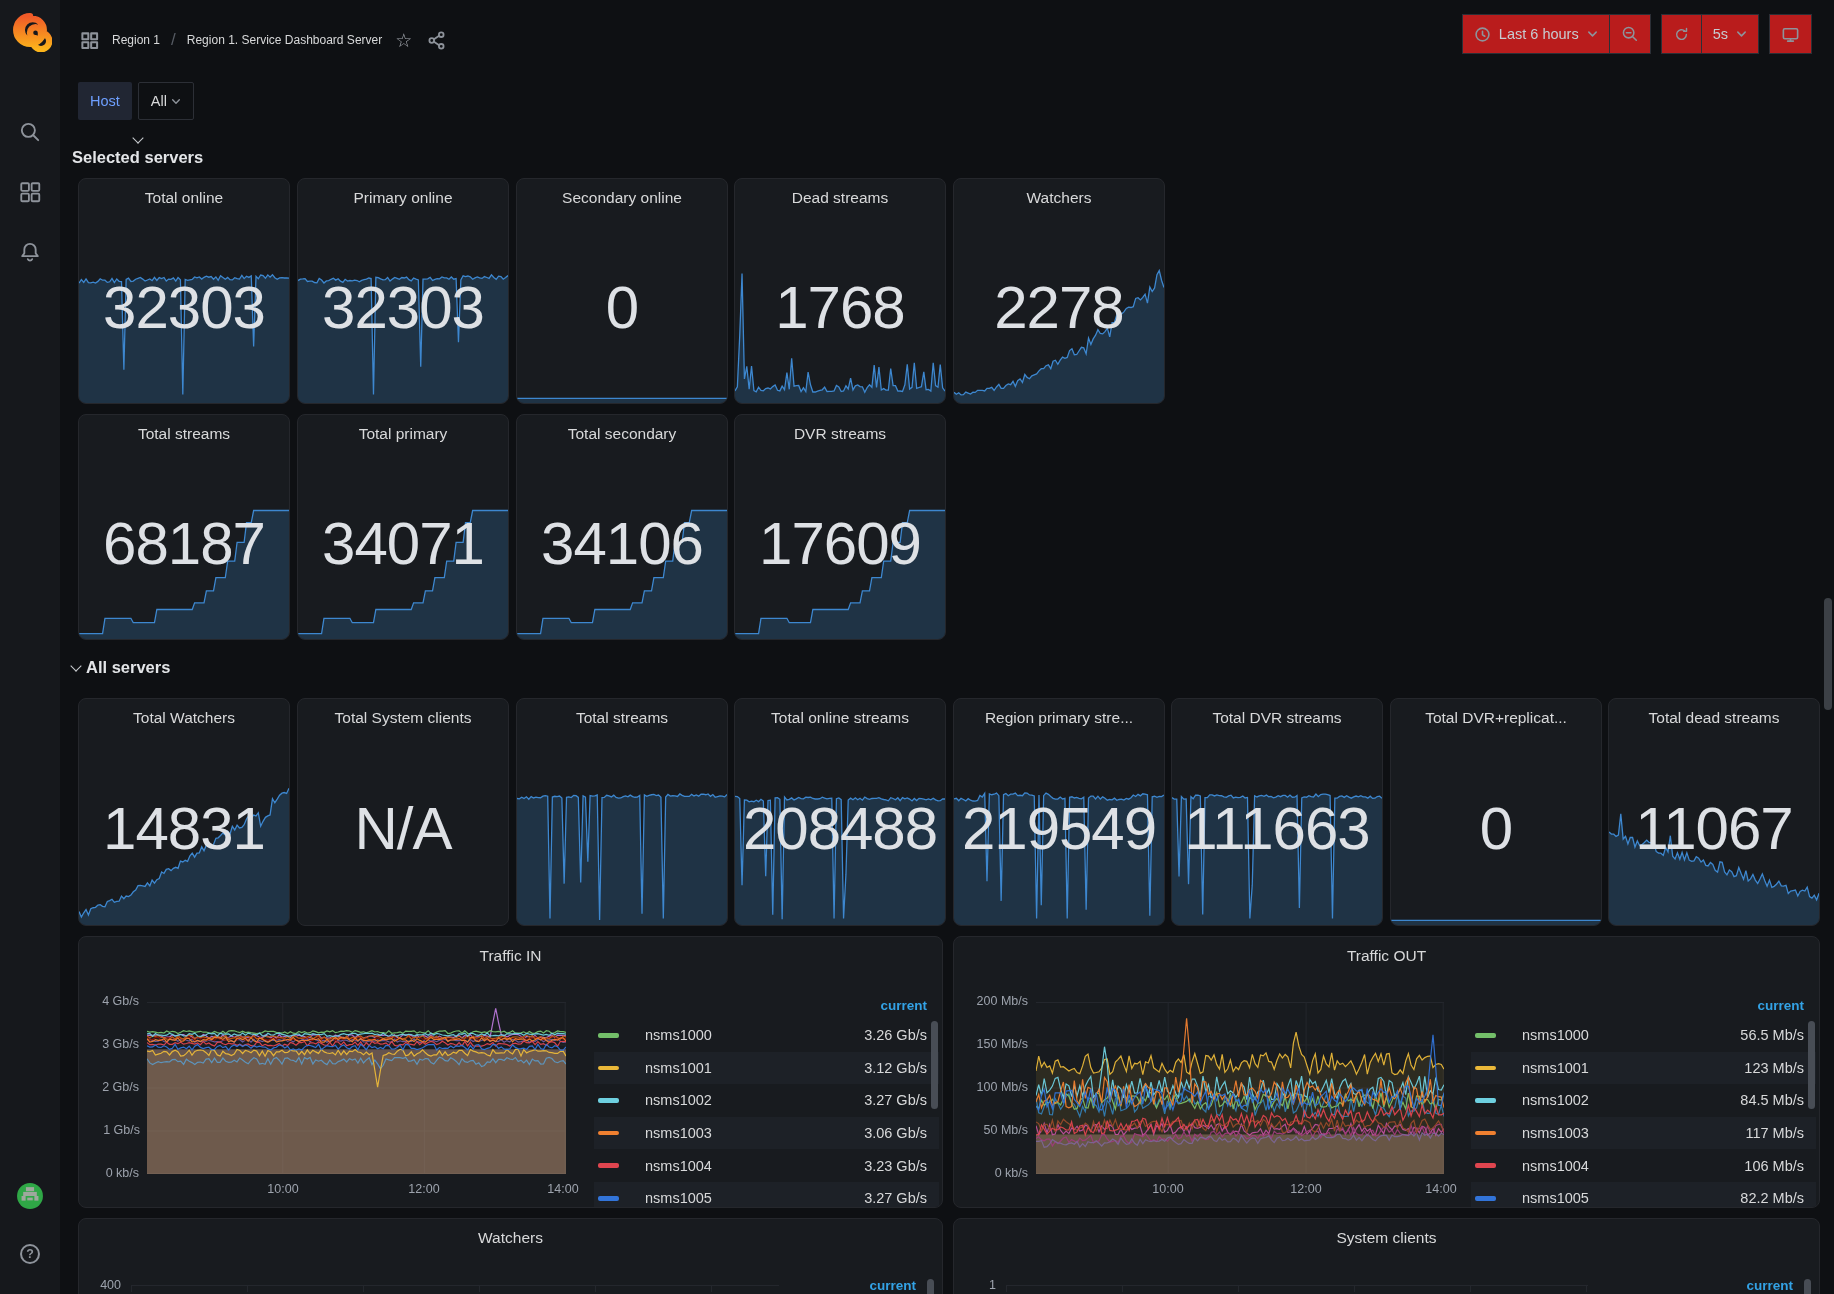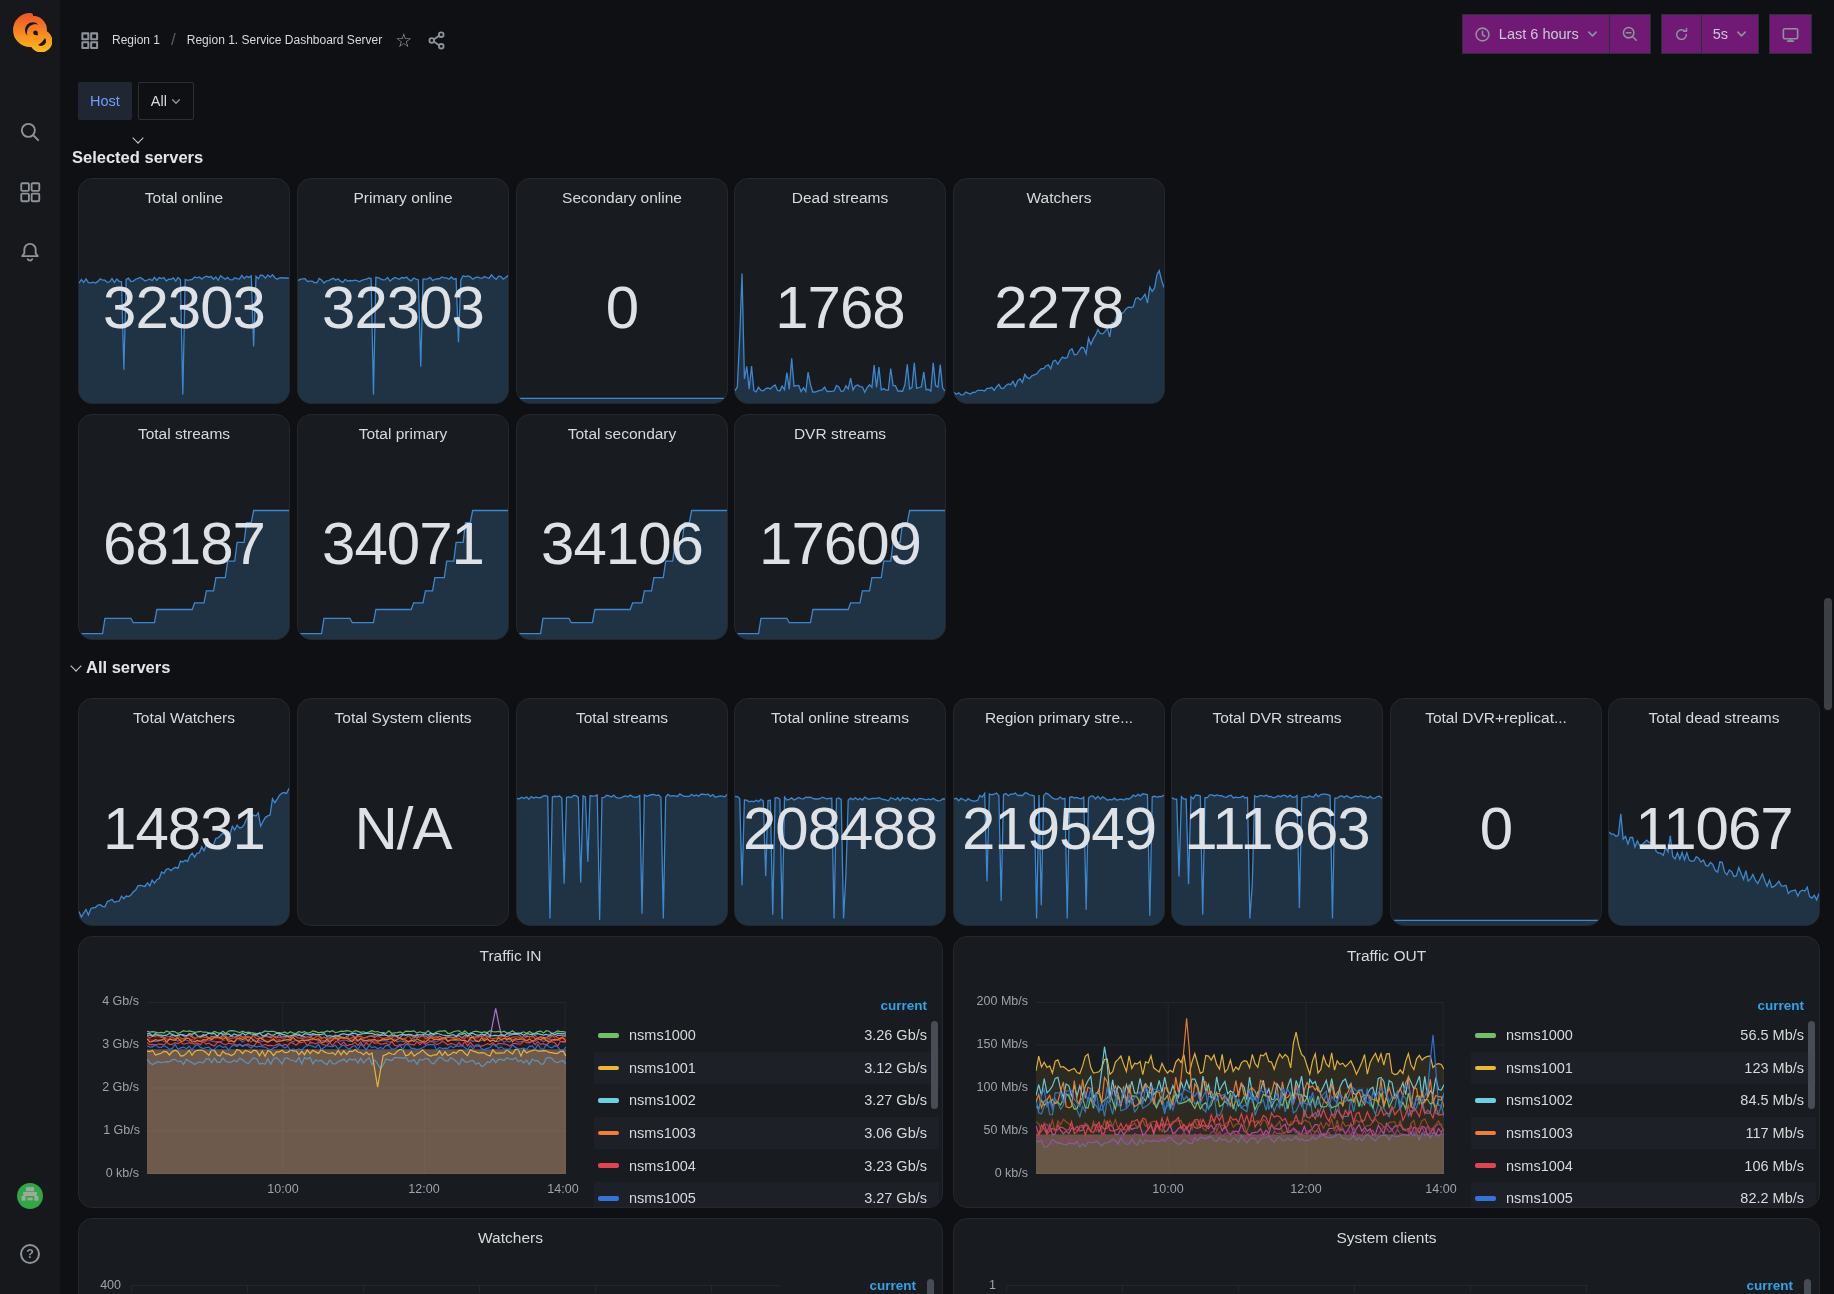--- a/index.html
+++ b/index.html
@@ -15,53 +15,53 @@
   .side-bottom{position:absolute;bottom:18px;left:0;width:60px;display:flex;flex-direction:column;gap:14px;align-items:center;}
   .ic{stroke:#8e939b;fill:none;stroke-width:1.7;stroke-linecap:round;stroke-linejoin:round;}
   
   .breadcrumb{position:absolute;left:78px;top:20px;height:40px;display:flex;align-items:center;gap:11px;z-index:4;}
   .breadcrumb a{color:#d8d9da;font-size:12px;font-weight:500;text-decoration:none;cursor:pointer;}
   .breadcrumb .sep{color:#565b63;font-size:17px;}
   .icon-btn{background:none;border:none;color:#a6aab1;cursor:pointer;padding:2px;display:flex;align-items:center;}
   .star{font-size:19px;line-height:1;color:#a6aab1;}
   .nav-actions{position:absolute;top:14px;right:22px;display:flex;gap:10px;z-index:4;}
   .btn-group{display:flex;}
-  .nav-btn{display:flex;align-items:center;gap:8px;background:#701a75;border:1px solid #2c2f36;color:#c7ccd1;
+  .nav-btn{display:flex;align-items:center;gap:8px;background:#b91c1c;border:1px solid #2c2f36;color:#c7ccd1;
            height:40px;padding:0 11px;font-size:14.5px;font-weight:500;cursor:pointer;font-family:inherit;}
   .btn-group .nav-btn + .nav-btn{margin-left:-1px;}
   
   .filters{position:absolute;left:78px;top:82px;display:flex;gap:6px;z-index:4;}
   .filter-label{background:#212633;color:#6e9fff;font-size:14.5px;font-weight:500;height:38px;display:flex;
                 align-items:center;padding:0 12px;border-radius:2px;cursor:pointer;}
   .filter-value{border:1px solid #2c2f36;color:#d8d9da;font-size:14.5px;font-weight:500;height:38px;display:flex;
                 align-items:center;gap:4px;padding:0 12px;border-radius:2px;cursor:pointer;box-sizing:border-box;}
   
   .section-h{position:absolute;left:72px;display:flex;align-items:center;gap:6px;font-size:16.5px;font-weight:700;
              color:#e3e5e8;cursor:pointer;z-index:4;}
   .chev{width:7px;height:7px;border-right:1.7px solid #c9ccd1;border-bottom:1.7px solid #c9ccd1;
         transform:rotate(45deg);margin-top:-4px;}
   
-  .panel{position:absolute;background:#181b1f;border:1px solid #25272c;border-radius:14px;box-sizing:border-box;overflow:hidden;}
+  .panel{position:absolute;background:#181b1f;border:1px solid #25272c;border-radius:8px;box-sizing:border-box;overflow:hidden;}
   .p-title{margin:0;text-align:center;font-size:15.5px;font-weight:500;color:#d8d9da;padding-top:10px;
            position:relative;z-index:3;cursor:pointer;white-space:nowrap;}
   .stat-value{position:absolute;left:0;right:0;top:57.5%;transform:translateY(-50%);text-align:center;
               font-size:60px;font-weight:500;color:#dee1e5;z-index:2;line-height:1;letter-spacing:-1px;}
   .spark{position:absolute;left:0;top:0;width:100%;height:100%;z-index:1;}
   
   .ax{position:absolute;color:#9da3ad;font-size:12.5px;text-align:right;width:58px;z-index:2;}
   .ax-w{width:72px;}
   .xl{position:absolute;color:#9da3ad;font-size:12.5px;transform:translateX(-50%);z-index:2;}
   .plot{position:absolute;z-index:1;}
   .legend{position:absolute;z-index:3;}
   .lg-head{height:28px;display:flex;align-items:center;justify-content:flex-end;padding-right:12px;
            color:#33a2e5;font-size:13.5px;font-weight:700;cursor:pointer;}
   .lg-row{height:32.6px;display:flex;align-items:center;padding:0 12px 0 4px;}
   .lg-row.alt{background:#1d2127;}
   .swatch{width:21px;height:4.5px;border-radius:2px;flex:none;}
-  .lg-name{margin-left:10px;font-size:14.5px;color:#d8d9da;cursor:pointer;}
+  .lg-name{margin-left:26px;font-size:14.5px;color:#d8d9da;cursor:pointer;}
   .lg-val{margin-left:auto;font-size:14.5px;color:#d8d9da;}
   .lg-scroll{position:absolute;width:7px;border-radius:4px;background:#484d55;right:1px;top:30px;height:88px;}
   
   .grid-line{position:absolute;height:6px;border-top:1px solid #24272d;
      background:repeating-linear-gradient(90deg,#24272d 0,#24272d 1px,transparent 1px,transparent 116px);}
   .cur-label{position:absolute;color:#33a2e5;font-size:13.5px;font-weight:700;}
   .mini-scroll{position:absolute;width:7px;height:22px;border-radius:4px;background:#484d55;}
   .page-scroll{position:absolute;left:1824px;top:598px;width:8px;height:112px;border-radius:4px;background:#3c4046;z-index:9;cursor:pointer;}
 </style>
 </head>

